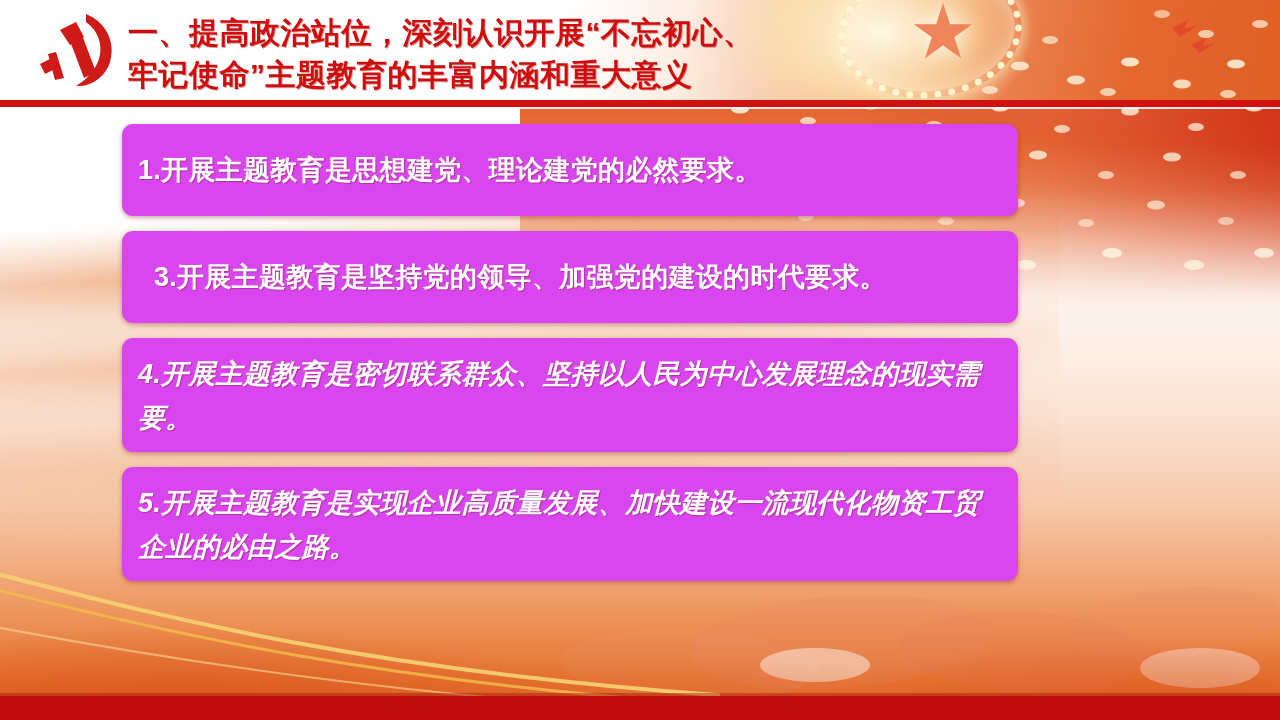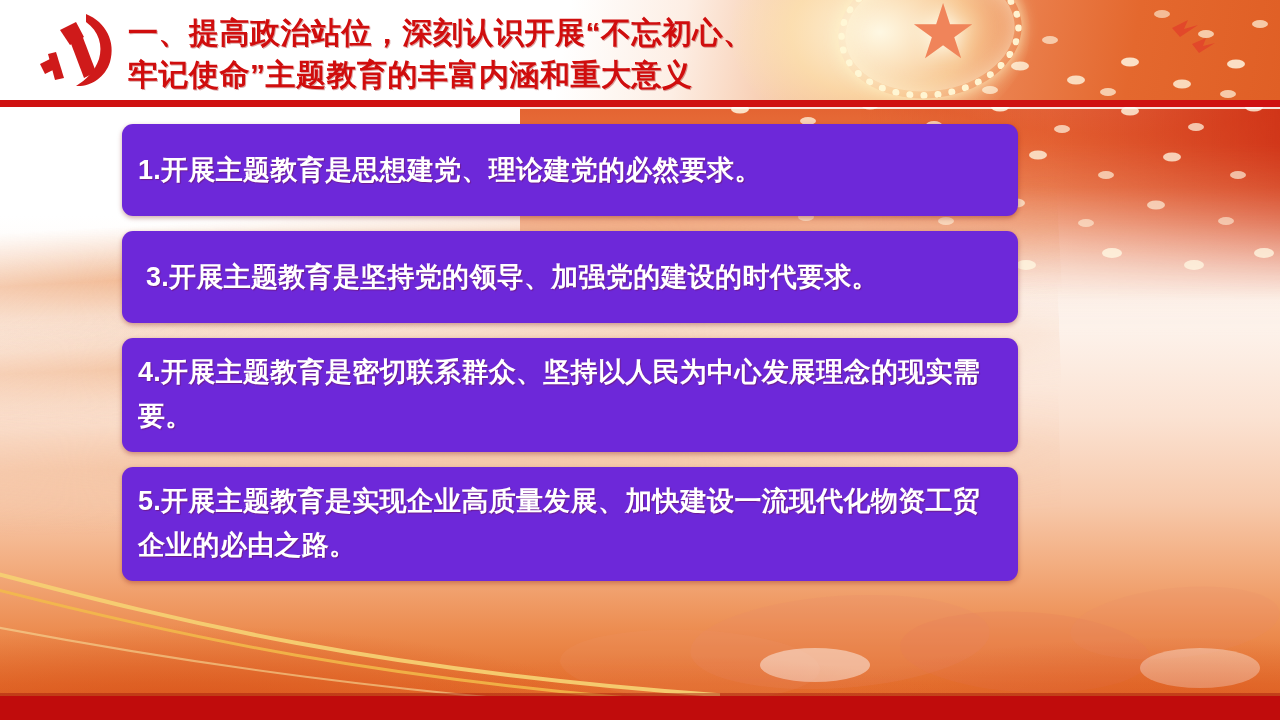--- a/index.html
+++ b/index.html
@@ -100,30 +100,30 @@
   .title{
     position:absolute;left:128px;top:12px;width:760px;
     color:#d00d0d;font-weight:bold;font-size:30px;line-height:42px;
     letter-spacing:.5px;white-space:pre-line;
     text-shadow:1px 1px 0 rgba(150,0,0,.35);
   }
 
   
   .items{position:absolute;left:122px;top:124px;width:896px;}
   .item{
-    position:relative;background:#6d28d9;border-radius:11px;
+    position:relative;background:#d946ef;border-radius:11px;
     color:#ffffff;font-weight:bold;font-size:27px;line-height:44px;
     padding:12px 18px 12px 16px;margin-bottom:15px;
     box-shadow:0 2px 5px rgba(120,10,10,.35);
     letter-spacing:.3px;
     text-shadow:1px 1px 1px rgba(110,0,0,.35);
   }
   .item.one-line{height:68px;display:flex;align-items:center;}
-  .item.two-line{height:90px;display:flex;align-items:flex-start;}
-  .item.indent{padding-left:24px;}
+  .item.two-line{height:90px;display:flex;align-items:flex-end;font-style:italic;}
+  .item.indent{padding-left:32px;}
   .item .txt{display:block;}
 
   
   .footer{position:absolute;left:0;bottom:0;width:1280px;height:24px;background:#c00c0c;}
   .footer-top{position:absolute;left:0;bottom:24px;width:1280px;height:3px;background:rgba(160,20,10,.45);}
 </style>
 </head>
 <body>
 
 <div id="slide">

